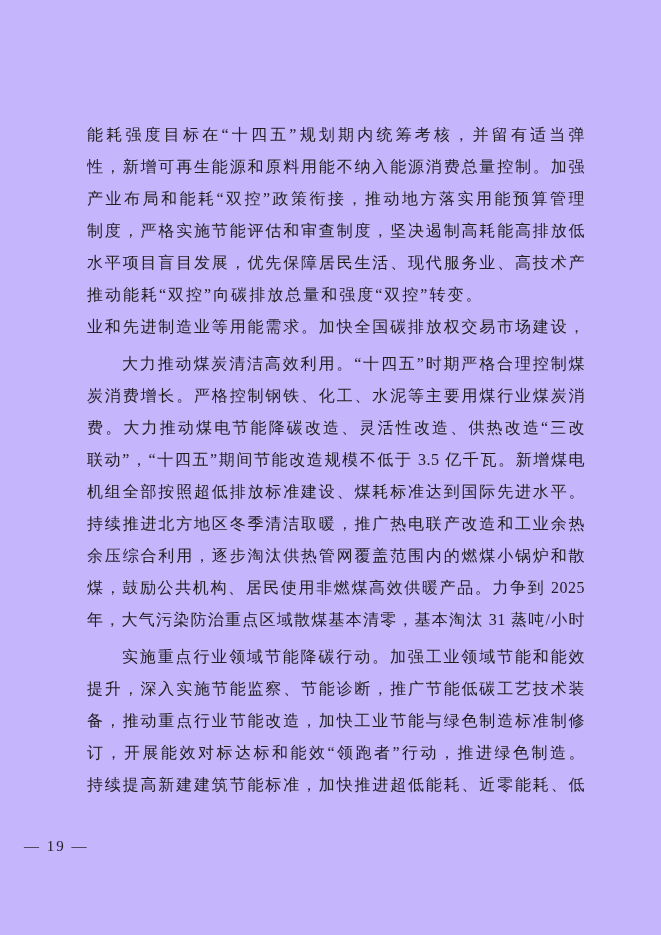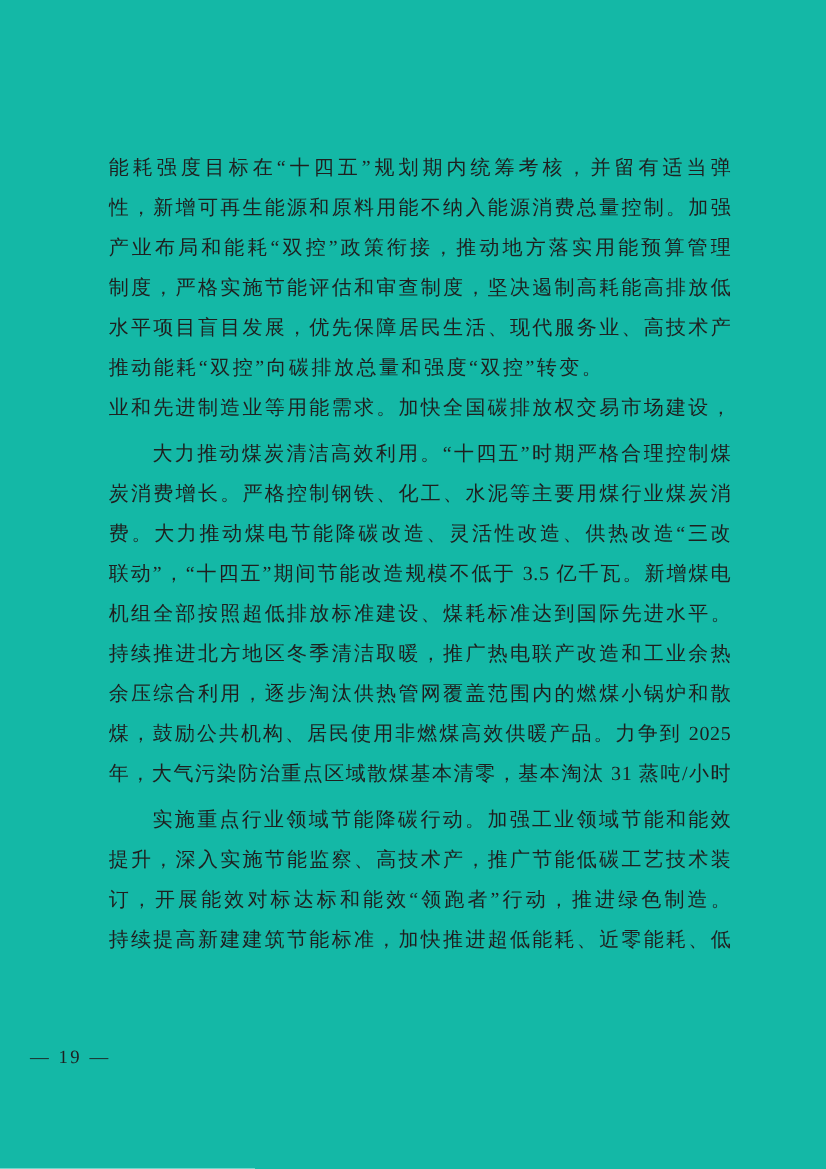--- a/index.html
+++ b/index.html
@@ -4,21 +4,21 @@
 <style>
   html, body {
     margin: 0;
     padding: 0;
     background: #ffffff;
   }
   .page {
     position: relative;
     width: 661px;
     height: 935px;
-    background: #14b8a6;
+    background: #c4b5fd;
     overflow: hidden;
     font-family: "Liberation Serif", "DejaVu Serif", serif;
     color: #1f1f1f;
   }
   .text-block {
     position: absolute;
     left: 87px;
     top: 119px;
     width: 498px;
   }
@@ -86,21 +86,22 @@
       <div class="line">持续推进北方地区冬季清洁取暖，推广热电联产改造和工业余热</div>
       <div class="line">余压综合利用，逐步淘汰供热管网覆盖范围内的燃煤小锅炉和散</div>
       <div class="line">煤，鼓励公共机构、居民使用非燃煤高效供暖产品。力争到 2025</div>
       <div class="line">年，大气污染防治重点区域散煤基本清零，基本淘汰 31 蒸吨/小时</div>
     </div>
 
     <div class="para">
       <div class="line first-line">
         <span class="lead">实施重点行业领域节能降碳行动。</span><span>加强工业领域节能和能效</span>
       </div>
-      <div class="line">提升，深入实施节能监察、高技术产，推广节能低碳工艺技术装</div>
+      <div class="line">提升，深入实施节能监察、节能诊断，推广节能低碳工艺技术装</div>
+      <div class="line">备，推动重点行业节能改造，加快工业节能与绿色制造标准制修</div>
       <div class="line">订，开展能效对标达标和能效“领跑者”行动，推进绿色制造。</div>
       <div class="line">持续提高新建建筑节能标准，加快推进超低能耗、近零能耗、低</div>
     </div>
 
   </div>
 
   <div class="page-number">— 19 —</div>
 
 </div>
 

